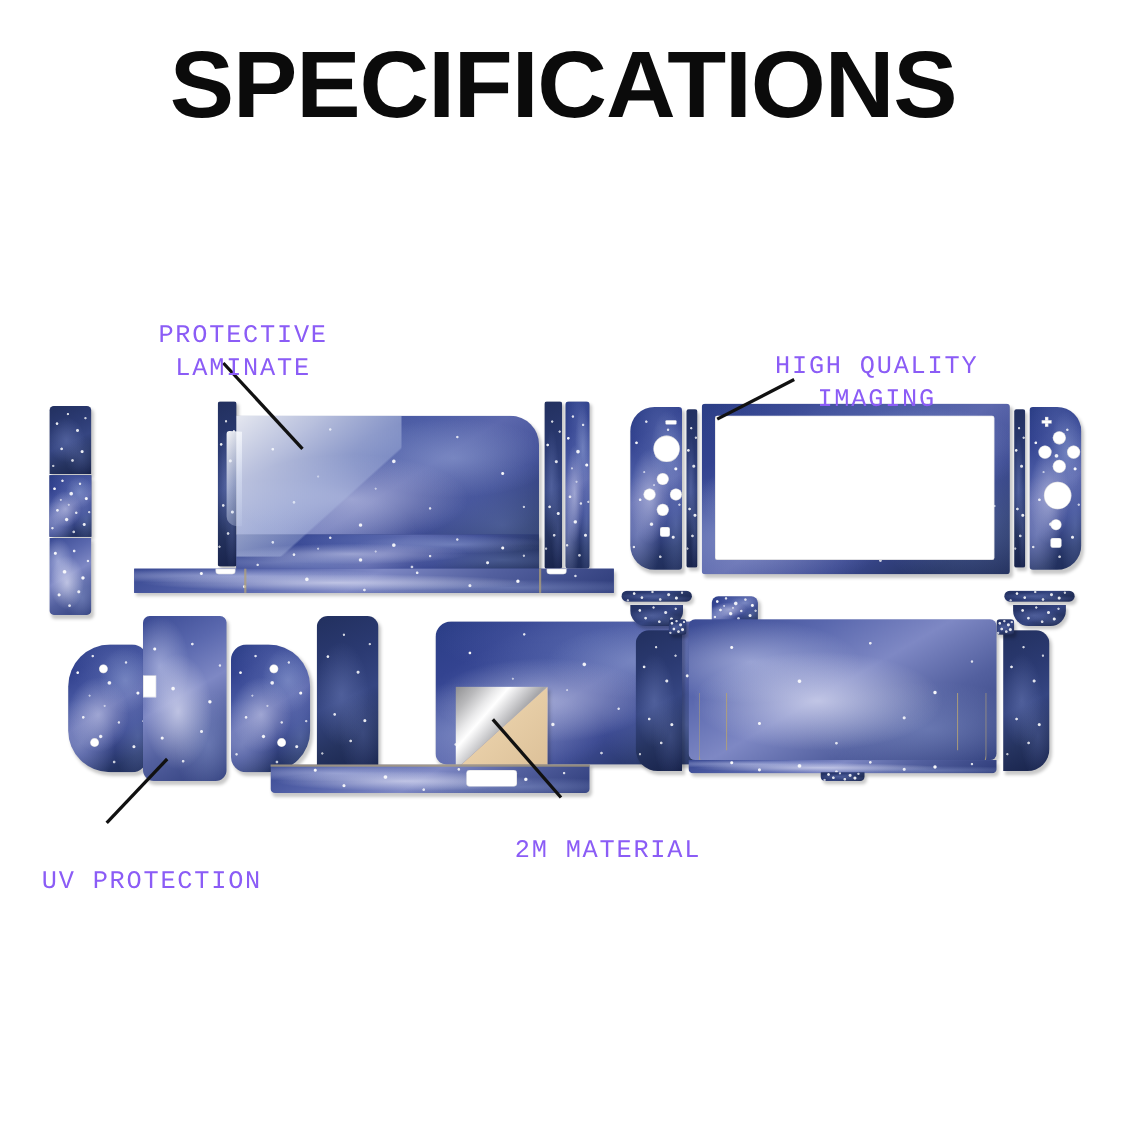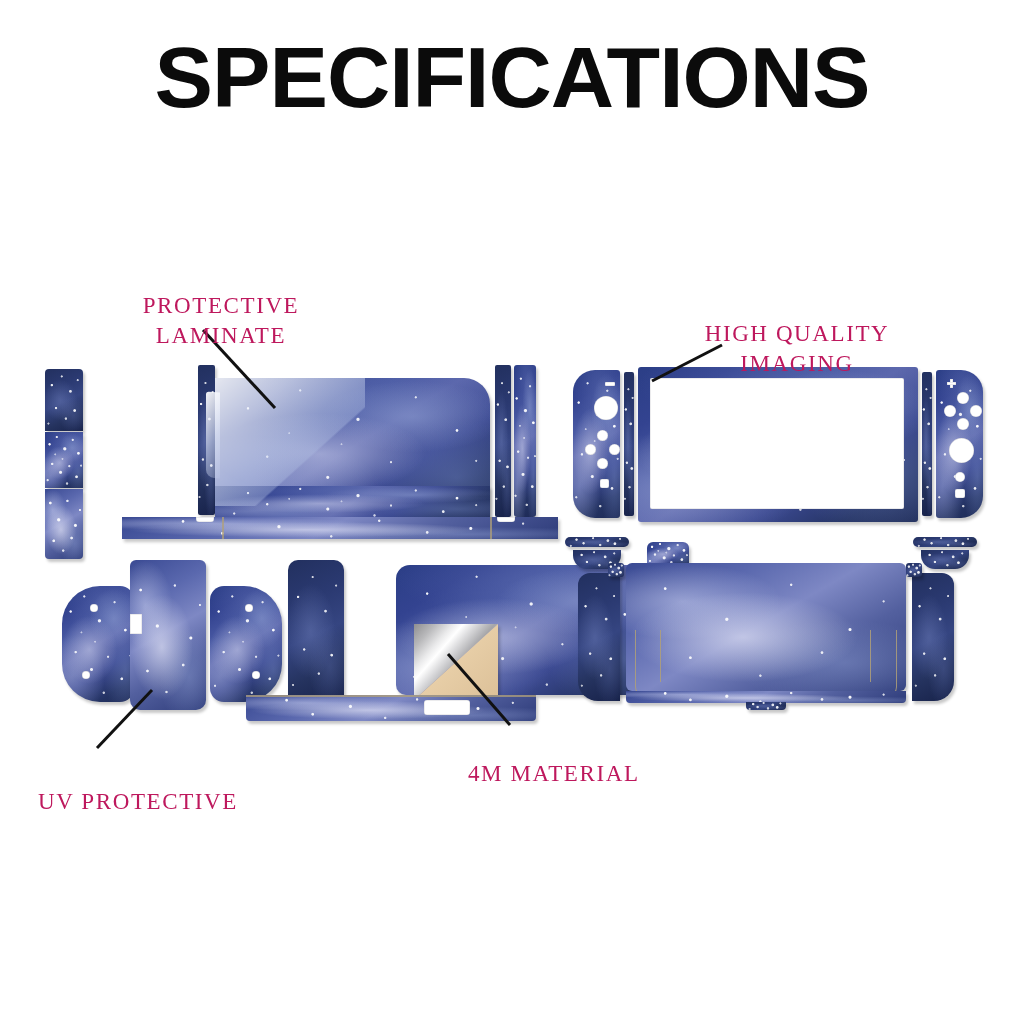--- a/index.html
+++ b/index.html
@@ -23,26 +23,26 @@
     font-size:86px;
     line-height:1;
     letter-spacing:-1px;
     color:#0b0b0b;
     transform:scaleX(1.02);
   }
 
   
   .callout{
     position:absolute;
-    font-family:Liberation Serif, serif;
+    font-family:Liberation Mono, monospace;
     font-weight:400;
     font-size:23px;
     line-height:1.28;
     letter-spacing:1.6px;
-    color:#be185d;
+    color:#8b5cf6;
     white-space:pre-line;
   }
   .callout.center{text-align:center;}
   .callout.left{text-align:left;}
 
   
   .leaders{position:absolute;inset:0;width:1024px;height:1024px;pointer-events:none;}
 
   
   .piece{
@@ -281,20 +281,20 @@
     <span>PROTECTIVE
 LAMINATE</span>
   </div>
 
   <div class="callout center" style="left:663px;top:290px;width:268px;">
     <span>HIGH QUALITY
 IMAGING</span>
   </div>
 
   <div class="callout left" style="left:38px;top:758px;width:300px;">
-    <span>UV PROTECTIVE</span>
+    <span>UV PROTECTION</span>
   </div>
 
   <div class="callout left" style="left:468px;top:730px;width:300px;">
-    <span>4M MATERIAL</span>
+    <span>2M MATERIAL</span>
   </div>
 
 </div>
 
 </body></html>

